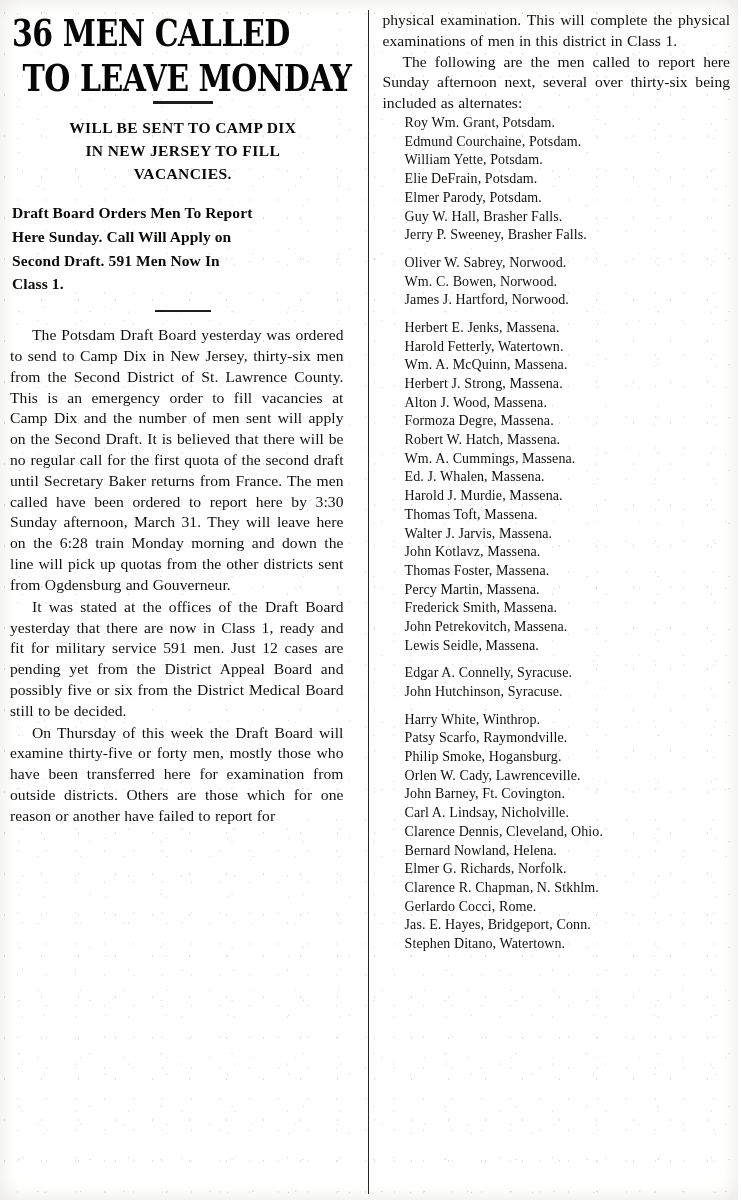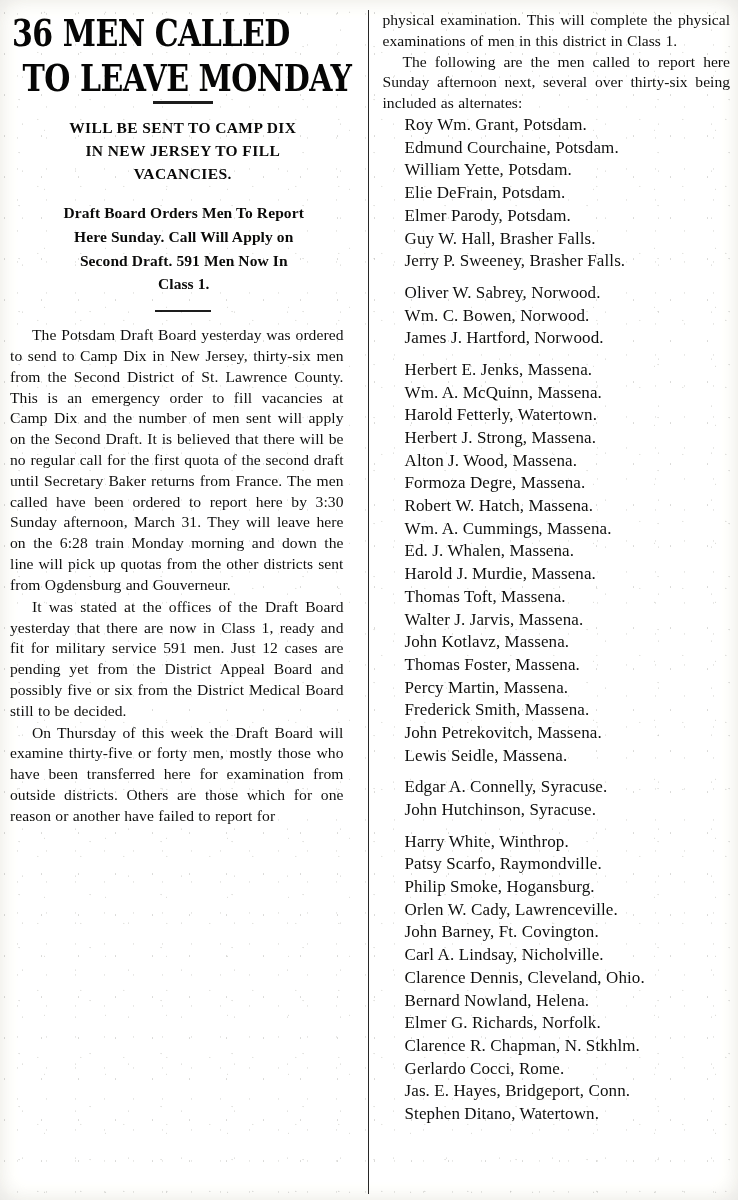--- a/index.html
+++ b/index.html
@@ -86,21 +86,21 @@
     font-family: "Liberation Serif", serif;
     font-weight: 700;
     font-size: 15.5px;
     line-height: 1.52;
     color: #101010;
     text-align: left;
     letter-spacing: 0.1px;
     margin: 0;
     padding-left: 2px;
   }
-  .deck span { display: block; text-align: center; }
+  .deck span { display: block; }
 
   .body-text p {
     font-family: "Liberation Serif", serif;
     font-size: 15.6px;
     line-height: 1.335;
     text-align: justify;
     text-justify: inter-word;
     margin: 0 12px 0 0;
     text-indent: 22px;
     color: #131313;
@@ -120,21 +120,21 @@
     word-spacing: 0.6px;
   }
   .rt p.ind { text-indent: 20px; }
   .names {
     margin: 0;
     padding: 0;
     list-style: none;
   }
   .names li {
     font-family: "Liberation Serif", serif;
-    font-size: 17px;
+    font-size: 14px;
     line-height: 1.335;
     color: #131313;
     padding-left: 22px;
     white-space: nowrap;
     letter-spacing: 0.1px;
   }
   .gap { height: 9px; }
 
   
   .speckle {
@@ -215,22 +215,22 @@
     <ul class="names">
       <li>Oliver W. Sabrey, Norwood.</li>
       <li>Wm. C. Bowen, Norwood.</li>
       <li>James J. Hartford, Norwood.</li>
     </ul>
 
     <div class="gap"></div>
 
     <ul class="names">
       <li>Herbert E. Jenks, Massena.</li>
+      <li>Harold Fetterly, Watertown.</li>
       <li>Wm. A. McQuinn, Massena.</li>
-      <li>Harold Fetterly, Watertown.</li>
       <li>Herbert J. Strong, Massena.</li>
       <li>Alton J. Wood, Massena.</li>
       <li>Formoza Degre, Massena.</li>
       <li>Robert W. Hatch, Massena.</li>
       <li>Wm. A. Cummings, Massena.</li>
       <li>Ed. J. Whalen, Massena.</li>
       <li>Harold J. Murdie, Massena.</li>
       <li>Thomas Toft, Massena.</li>
       <li>Walter J. Jarvis, Massena.</li>
       <li>John Kotlavz, Massena.</li>

